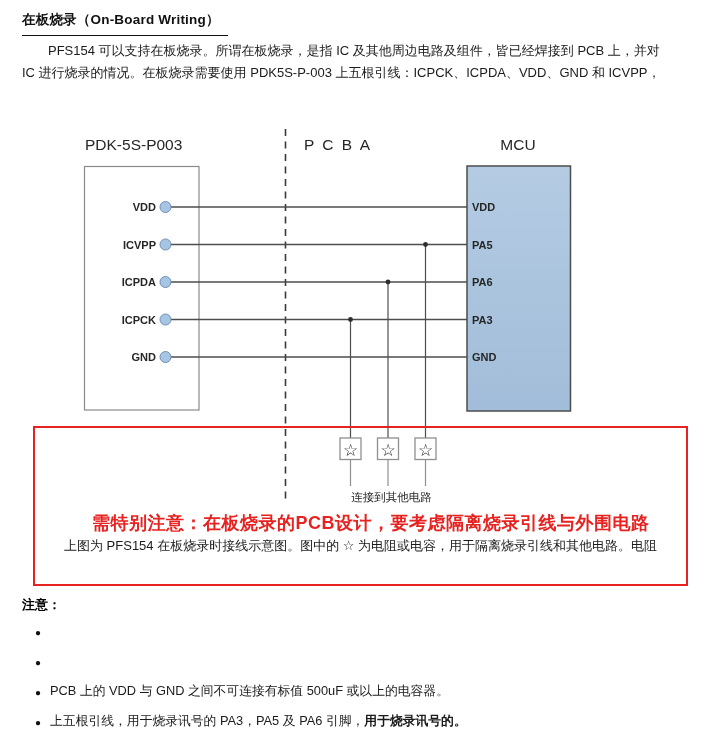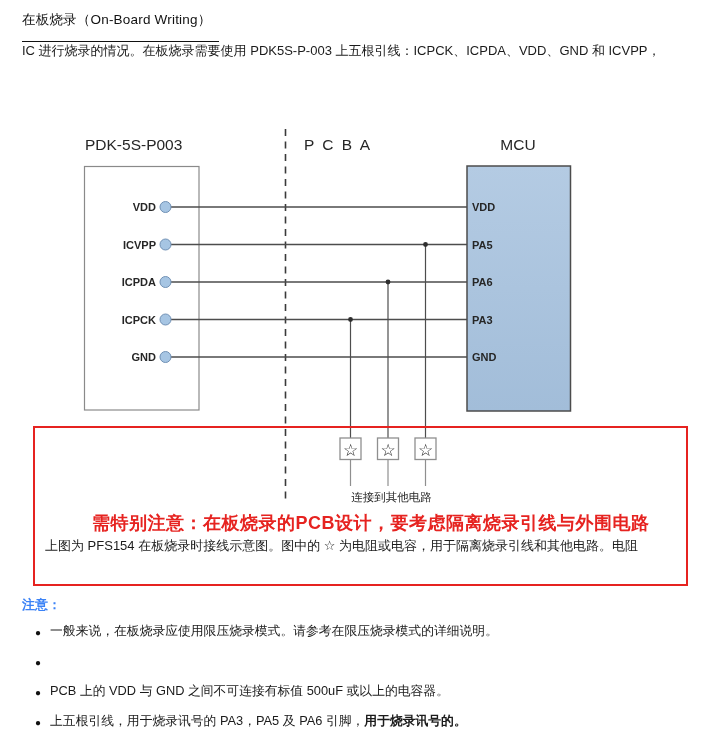--- a/index.html
+++ b/index.html
@@ -4,22 +4,22 @@
 <style>
   html,body{margin:0;padding:0;}
   body{
     width:704px;height:748px;position:relative;background:#ffffff;
     font-family:"Liberation Sans","DejaVu Sans",sans-serif;
     color:#1f1f1f;overflow:hidden;
   }
   .abs{position:absolute;}
   
   .page-title{
-    left:22px;top:11px;font-size:13.5px;font-weight:normal;color:#111;
-    border-bottom:1.5px solid #111;padding-bottom:12px;padding-right:8px;
+    left:22px;top:11px;font-size:13.5px;font-weight:bold;color:#111;
+    border-bottom:1.5px solid #111;padding-bottom:6px;padding-right:8px;
     letter-spacing:.2px;
   }
   
   .intro{left:22px;top:40px;width:664px;font-size:13px;line-height:21.5px;color:#1b1b1b;}
   .intro .indent{text-indent:26px;}
   
   .diagram{left:0;top:126px;width:704px;height:380px;}
   .diagram text{fill:#262626;}
   .hdr{font-size:15.5px;fill:#262626;}
   .pin-label{font-size:11px;font-weight:bold;fill:#262626;}
@@ -28,34 +28,35 @@
   
   .red-box{
     left:33px;top:426px;width:651px;height:156px;
     border:2px solid #e62320;background:transparent;pointer-events:none;
   }
   .warn-headline{
     left:57px;top:511px;font-size:18px;font-weight:bold;color:#e62320;
     white-space:nowrap;letter-spacing:.5px;margin-left:35px;
   }
   .warn-body{left:36px;top:536px;width:648px;font-size:13px;line-height:19.5px;color:#1b1b1b;}
-  .warn-body .first{padding-left:9px;}
+  .warn-body .first{padding-left:28px;}
   
-  .notes-heading{left:22px;top:596px;font-size:13px;font-weight:bold;color:#3b82f6;}
+  .notes-heading{left:22px;top:596px;font-size:13px;font-weight:bold;color:#000000;}
   .notes-list{left:35px;top:622px;width:660px;}
   .note-item{display:flex;align-items:flex-start;margin-bottom:13px;font-size:12.8px;line-height:17px;color:#1b1b1b;}
   .note-bullet{font-size:10px;margin-right:9px;position:relative;top:2px;color:#111;}
   .note-bold{font-weight:bold;}
 </style>
 </head>
 <body>
 
 <div class="abs page-title">在板烧录（On-Board Writing）</div>
 
 <div class="abs intro">
+  <div class="indent">PFS154 可以支持在板烧录。所谓在板烧录，是指 IC 及其他周边电路及组件，皆已经焊接到 PCB 上，并对</div>
   <div>IC 进行烧录的情况。在板烧录需要使用 PDK5S-P-003 上五根引线：ICPCK、ICPDA、VDD、GND 和 ICVPP，</div>
 </div>
 
 <svg class="abs diagram" viewBox="0 126 704 380" xmlns="http://www.w3.org/2000/svg">
   <defs>
     <linearGradient id="mcuGrad" x1="0" y1="0" x2="0" y2="1">
       <stop offset="0" stop-color="#b4cbe3"></stop>
       <stop offset="1" stop-color="#a2bdd9"></stop>
     </linearGradient>
   </defs>
@@ -122,21 +123,20 @@
 
 <div class="abs warn-body">
   <div class="first">上图为 PFS154 在板烧录时接线示意图。图中的 ☆ 为电阻或电容，用于隔离烧录引线和其他电路。电阻</div>
 </div>
 
 <div class="abs notes-heading">注意：</div>
 
 <div class="abs notes-list">
   <div class="note-item">
     <span class="note-bullet">●</span>
-    <span><span>一般来说，在板烧录应使用限压烧录模式。请参考在限压烧录模式的详细说明。</span><span class="note-bold"></span></span>
   </div>
   <div class="note-item">
     <span class="note-bullet">●</span>
   </div>
   <div class="note-item">
     <span class="note-bullet">●</span>
     <span><span>PCB 上的 VDD 与 GND 之间不可连接有标值 500uF 或以上的电容器。</span><span class="note-bold"></span></span>
   </div>
   <div class="note-item">
     <span class="note-bullet">●</span>

